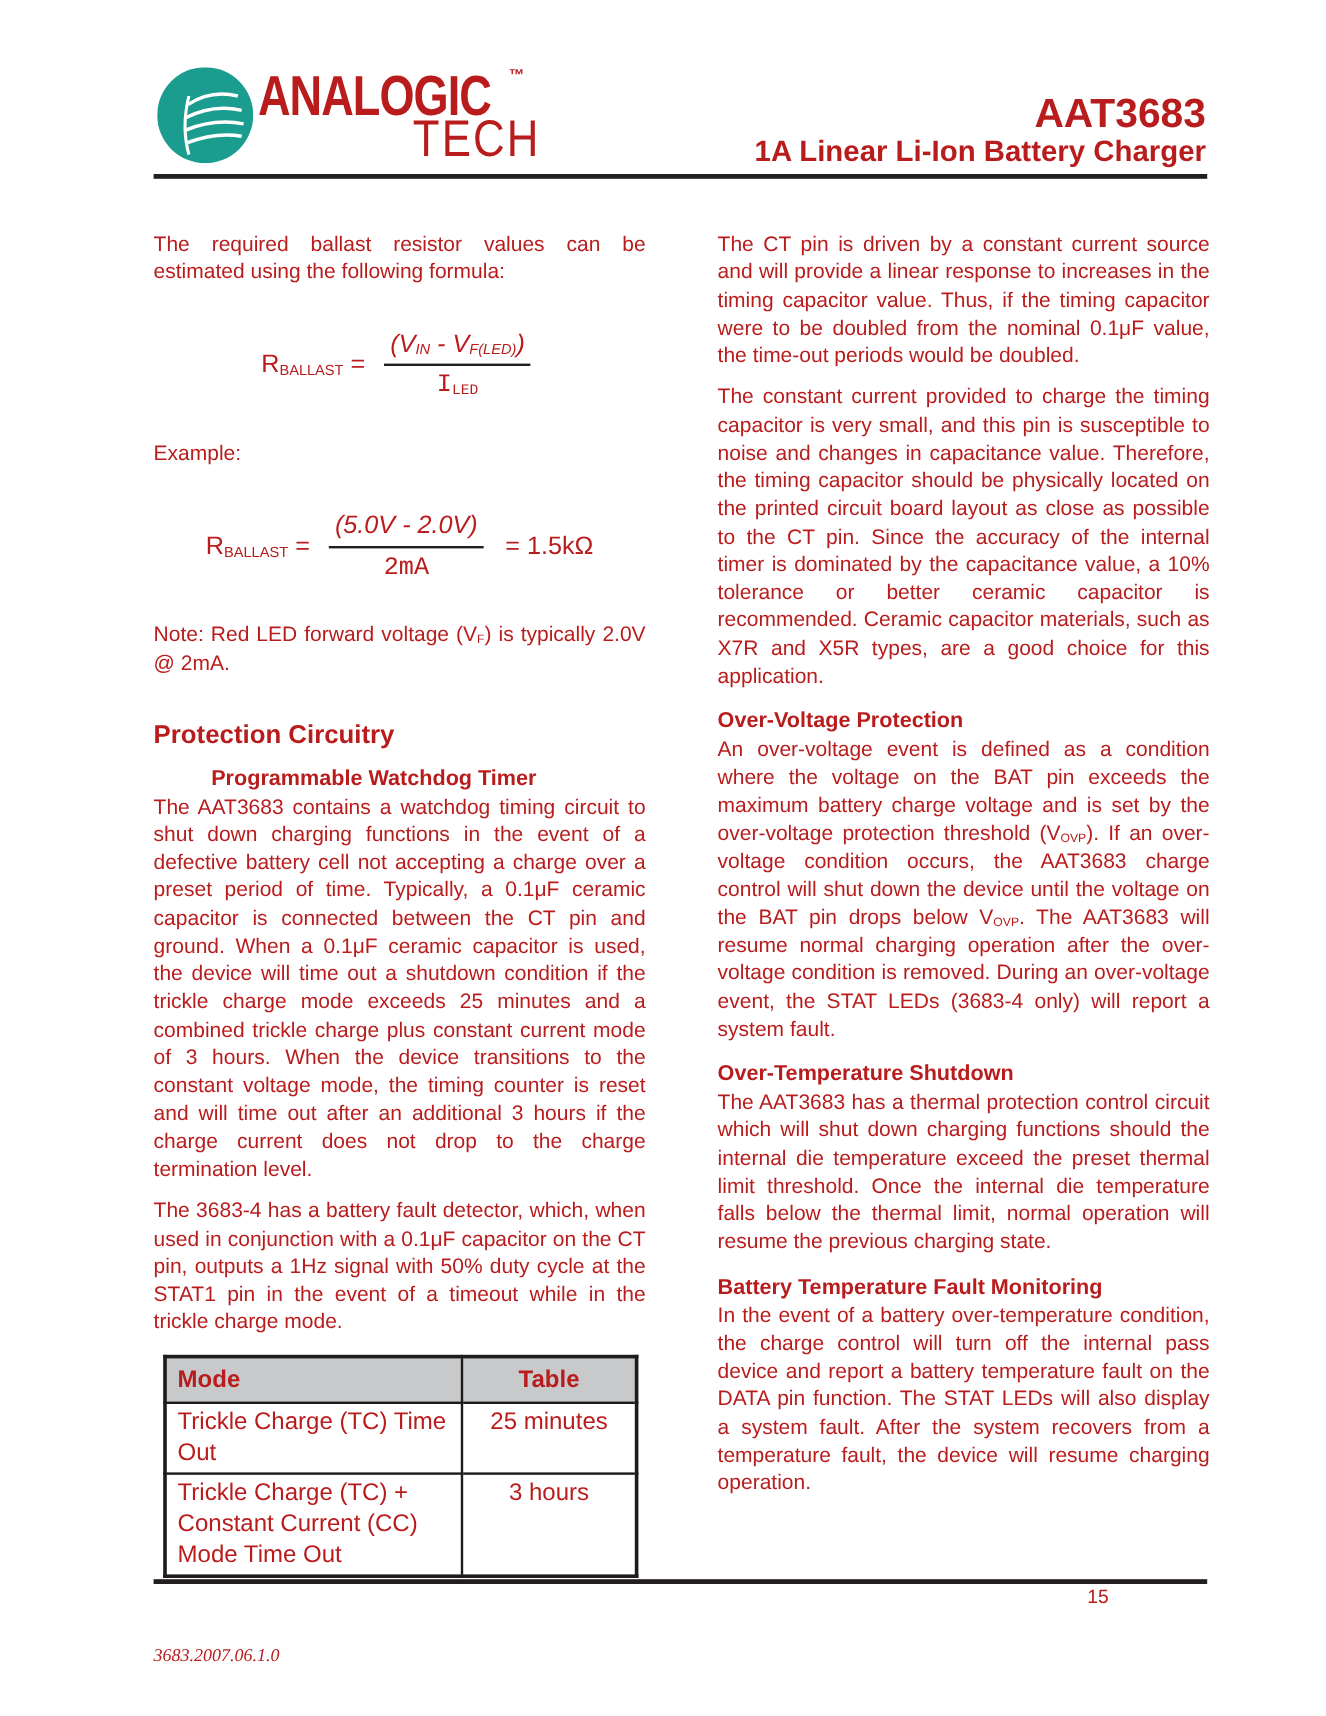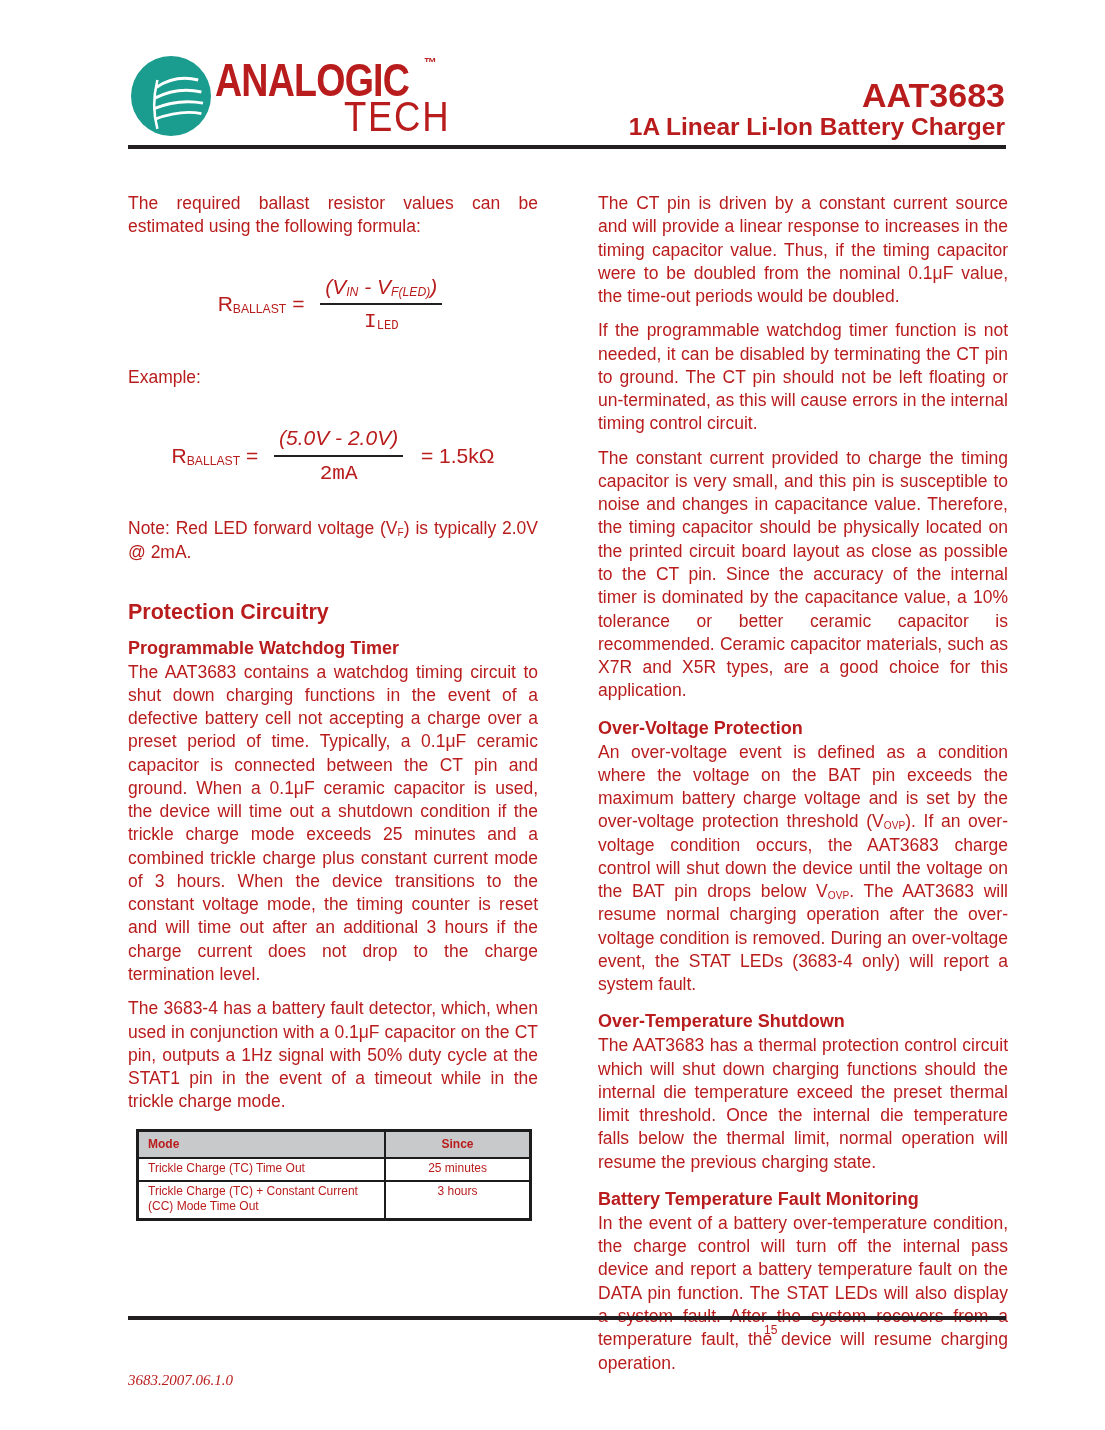--- a/index.html
+++ b/index.html
@@ -34,34 +34,34 @@
   .frac{display:inline-block;vertical-align:middle;text-align:center;margin:0 6px;}
   .frac .num{display:block;border-bottom:2px solid #231f20;padding:0 5px 3px 5px;font-style:italic;}
   .frac .den{display:block;padding-top:3px;font-family:Liberation Mono, monospace;}
   .formula .lhs{display:inline-block;vertical-align:middle;margin-right:4px;}
   .formula .rhs{display:inline-block;vertical-align:middle;margin-left:6px;}
   .example-label{margin:30px 0 0 0;text-align:left;}
   .note-para{margin:30px 0 0 0;}
 
   
   .mode-table{border-collapse:collapse;width:396px;margin:15px 0 0 8px;
-              border:3px solid #1c1c1c;font-size:12px;line-height:1.3;}
+              border:3px solid #1c1c1c;font-size:20px;line-height:1.3;}
   .mode-table th,.mode-table td{border:2px solid #1c1c1c;padding:2px 9px 3px 9px;text-align:left;}
   .mode-table thead th{background:#c8c9cb;font-weight:bold;padding:5px 9px;}
   .mode-table th.time-col{text-align:center;}
   .mode-table td:nth-child(1){width:63%;}
   .mode-table td:nth-child(2){text-align:center;vertical-align:top;}
   .table-caption{margin:20px auto 0 auto;width:372px;text-align:center;
                  font-size:18px;font-weight:bold;line-height:1.35;}
 
   
   .footer-rule{position:absolute;left:128px;top:1316px;width:878px;height:3.5px;background:#231f20;}
   .footer-doc{position:absolute;left:128px;top:1372px;font-family:"Liberation Serif", serif;
               font-style:italic;font-size:15px;}
-  .footer-page{position:absolute;left:764px;top:1323px;width:200px;text-align:left;font-size:12px;}
+  .footer-page{position:absolute;left:815px;top:1323px;width:200px;text-align:center;font-size:16px;}
 </style>
 </head>
 <body>
 
 <div class="page">
 
   <svg class="logo-mark" viewBox="0 0 100 100" xmlns="http://www.w3.org/2000/svg">
     <circle cx="50" cy="50" r="50" fill="#1a9c8e"></circle>
     <path d="M33,91 Q25,62 33,30" stroke="#ffffff" stroke-width="3.2" fill="none"></path>
     <path d="M32,39 Q56,23 84,30" stroke="#ffffff" stroke-width="3.6" fill="none"></path>
@@ -95,48 +95,47 @@
       <span class="frac">
         <span class="num">(5.0V - 2.0V)</span>
         <span class="den">2mA</span>
       </span>
       <span class="rhs">= 1.5kΩ</span>
     </div>
 
     <p class="note-para">Note: Red LED forward voltage (V<sub>F</sub>) is typically 2.0V @ 2mA.</p>
 
     <div class="section-heading">Protection Circuitry</div>
-    <div class="sub-heading" style="margin-top:8px;">Programmable Watchdog Timer</div>
+    <div class="sub-heading" style="margin-top:8px;margin-left:48px;">Programmable Watchdog Timer</div>
     <p style="margin-top:0;">The AAT3683 contains a watchdog timing circuit to shut down charging functions in the event of a defective battery cell not accepting a charge over a preset period of time.  Typically, a 0.1μF ceramic capacitor is connected between the CT pin and ground.  When a 0.1μF ceramic capacitor is used, the device will time out a shutdown condition if the trickle charge mode exceeds 25 minutes and a combined trickle charge plus constant current mode of 3 hours. When the device transitions to the constant voltage mode, the timing counter is reset and will time out after an additional 3 hours if the charge current does not drop to the charge termination level.</p>
     <p>The 3683-4 has a battery fault detector, which, when used in conjunction with a 0.1μF capacitor on the CT pin, outputs a 1Hz signal with 50% duty cycle at the STAT1 pin in the event of a timeout while in the trickle charge mode.</p>
 
     <table class="mode-table">
       <thead>
         <tr>
           <th>Mode</th>
-          <th class="time-col">Since</th>
+          <th class="time-col">Table</th>
         </tr>
       </thead>
       <tbody>
           <tr>
             <td>Trickle Charge (TC) Time Out</td>
             <td>25 minutes</td>
           </tr>
           <tr>
             <td>Trickle Charge (TC) + Constant Current (CC) Mode Time Out</td>
             <td>3 hours</td>
           </tr>
         </tbody>
     </table>
 
   </div>
 
   <div class="col col-right">
     <p>The CT pin is driven by a constant current source and will provide a linear response to increases in the timing capacitor value.  Thus, if the timing capacitor were to be doubled from the nominal 0.1μF value, the time-out periods would be doubled.</p>
-    <p>If the programmable watchdog timer function is not needed, it can be disabled by terminating the CT pin to ground.  The CT pin should not be left floating or un-terminated, as this will cause errors in the internal timing control circuit.</p>
     <p>The constant current provided to charge the timing capacitor is very small, and this pin is susceptible to noise and changes in capacitance value.  Therefore, the timing capacitor should be physically located on the printed circuit board layout as close as possible to the CT pin.  Since the accuracy of the internal timer is dominated by the capacitance value, a 10% tolerance or better ceramic capacitor is recommended.  Ceramic capacitor materials, such as X7R and X5R types, are a good choice for this application.</p>
 
     <div class="sub-heading">Over-Voltage Protection</div>
     <p style="margin-top:0;">An over-voltage event is defined as a condition where the voltage on the BAT pin exceeds the maximum battery charge voltage and is set by the over-voltage protection threshold (V<sub>OVP</sub>).  If an over-voltage condition occurs, the AAT3683 charge control will shut down the device until the voltage on the BAT pin drops below V<sub>OVP</sub>.  The AAT3683 will resume normal charging operation after the over-voltage condition is removed. During an over-voltage event, the STAT LEDs  (3683-4 only) will report a system fault.</p>
 
     <div class="sub-heading">Over-Temperature Shutdown</div>
     <p style="margin-top:0;">The AAT3683 has a thermal protection control circuit which will shut down charging functions should the internal die temperature exceed the preset thermal limit threshold.  Once the internal die temperature falls below the thermal limit, normal operation will resume the previous charging state.</p>
 
     <div class="sub-heading">Battery Temperature Fault Monitoring</div>
     <p style="margin-top:0;">In the event of a battery over-temperature condition, the charge control will turn off the internal pass device and report a battery temperature fault on the DATA pin function.  The STAT LEDs will also display a system fault. After the system recovers from a temperature fault, the device will resume charging operation.</p>

